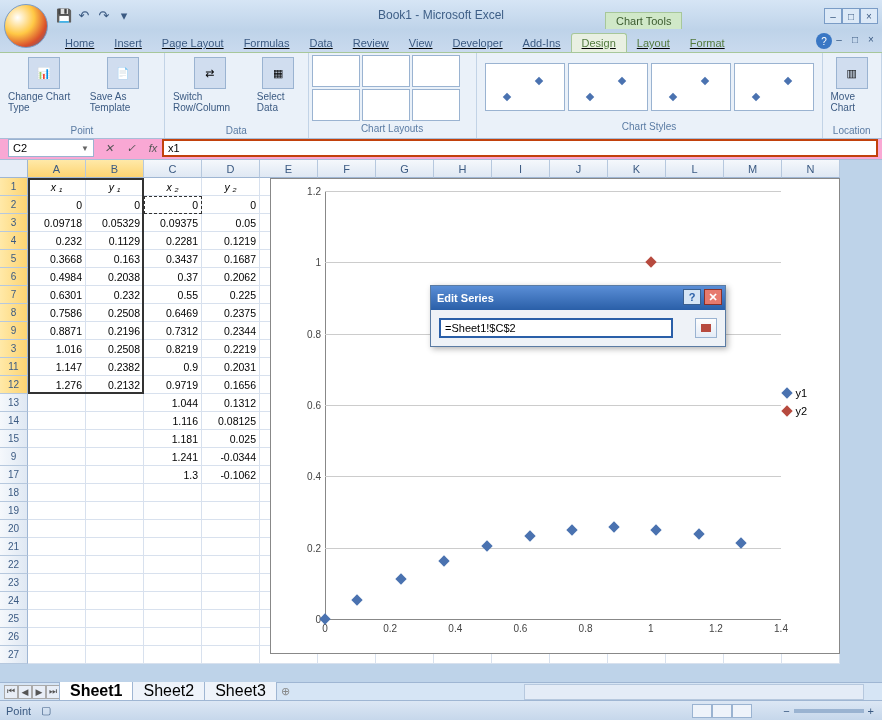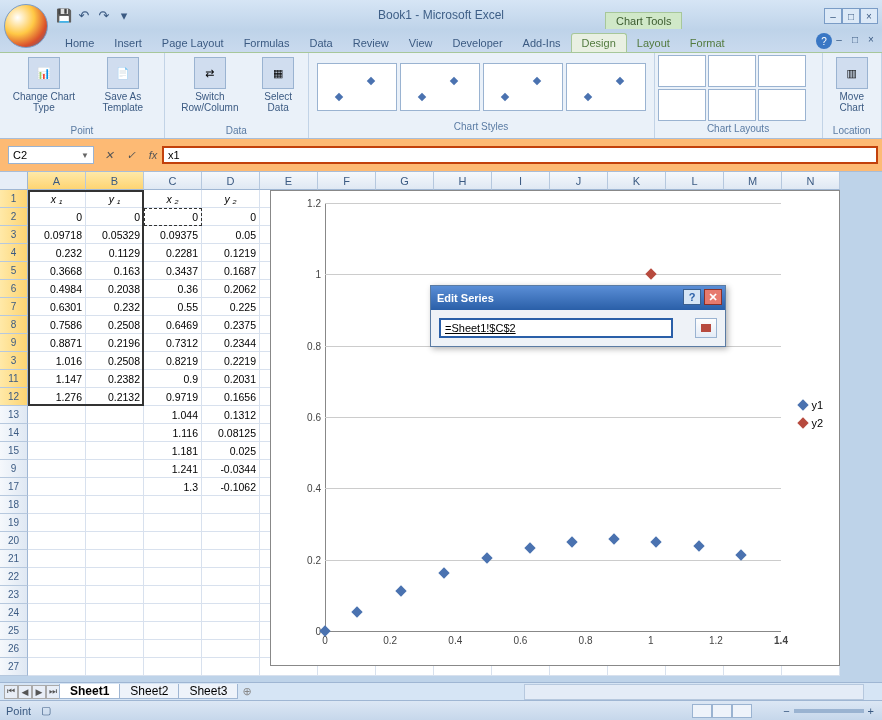--- a/index.html
+++ b/index.html
@@ -9,47 +9,47 @@
 .titlebar { height: 30px; background: linear-gradient(#d6e5f5,#bed3e9); display: flex; align-items: center; position: relative; }
 .office-btn { width: 44px; height: 44px; border-radius: 50%; background: radial-gradient(circle at 30% 30%, #fff, #ffc845 40%, #d94f2b 70%, #2a6bb3); position: absolute; left: 4px; top: 4px; z-index: 10; border: 1px solid #7a9cc6; }
 .qat { margin-left: 55px; display: flex; align-items: center; gap: 2px; }
 .qat span { width: 18px; height: 18px; display: inline-flex; align-items: center; justify-content: center; color: #3b5a82; font-size: 13px; }
 .title-text { position: absolute; left: 50%; transform: translateX(-50%); color: #3e5f87; font-size: 12px; }
 .chart-tools { position: absolute; left: 605px; top: 12px; background: #d0e8c8; padding: 2px 10px; color: #3a5a2e; font-size: 11px; border: 1px solid #a7c79a; border-bottom: none; }
 .win-controls { position: absolute; right: 4px; top: 8px; display: flex; gap: 0; }
 .win-controls span { width: 18px; height: 16px; border: 1px solid #7a9cc6; background: #dce9f7; display: inline-flex; align-items: center; justify-content: center; font-size: 10px; color: #3b5a82; }
 
 
-.ribbon-tabs { height: 22px; display: flex; align-items: flex-end; padding-left: 55px; gap: 0; background: linear-gradient(#bed3e9,#c9daee); position: relative; }
+.ribbon-tabs { height: 22px; display: flex; align-items: flex-end; padding-left: 55px; gap: 0; background: linear-gradient(#bed3e9,#c9daee); position: relative; text-decoration: underline; }
 .ribbon-tabs .tab { padding: 3px 10px; color: #3b5a82; cursor: pointer; }
 .ribbon-tabs .tab.active { background: #e9f0e2; border: 1px solid #a7c79a; border-bottom: none; color: #2d4a24; border-radius: 3px 3px 0 0; }
 .ribbon-tabs .tab.context { color: #527a3e; }
 .help-icon { position: absolute; right: 50px; top: 3px; width: 16px; height: 16px; border-radius: 50%; background: #3a77c4; color: #fff; display: flex; align-items: center; justify-content: center; font-size: 10px; }
 .doc-controls { position: absolute; right: 4px; top: 2px; display: flex; gap: 2px; }
 .doc-controls span { width: 14px; height: 14px; color: #3b5a82; font-size: 10px; display: inline-flex; align-items: center; justify-content: center; }
 
 
 .ribbon { height: 86px; background: #eaf1f9; border-top: 1px solid #a7c79a; display: flex; }
 .ribbon-group { border-right: 1px solid #c2d3e6; display: flex; flex-direction: column; align-items: center; padding: 2px 4px 0; }
 .ribbon-group .items { display: flex; gap: 2px; flex: 1; align-items: flex-start; }
 .ribbon-group .glabel { font-size: 10px; color: #5a7ba3; padding: 2px 0; text-align: center; width: 100%; }
 .rbtn { display: flex; flex-direction: column; align-items: center; padding: 2px 4px; cursor: pointer; min-width: 40px; }
 .rbtn .ricon { width: 32px; height: 32px; background: #d0ddef; border: 1px solid #9ab3d1; margin-bottom: 2px; display: flex; align-items: center; justify-content: center; }
-.rbtn .rlabel { font-size: 10px; text-align: center; line-height: 1.1; color: #3b5a82; }
+.rbtn .rlabel { font-size: 10px; line-height: 1.1; color: #3b5a82; }
 .chart-layouts { width: 168px; }
 .chart-layouts .gallery { display: flex; flex-wrap: wrap; gap: 2px; width: 160px; }
 .chart-layouts .gitem { width: 48px; height: 32px; background: #fff; border: 1px solid #9ab3d1; }
 .chart-styles { flex: 1; }
 .chart-styles .gallery { display: flex; gap: 3px; padding: 8px 4px; }
 .chart-styles .gitem { width: 80px; height: 48px; background: #fff; border: 1px solid #9ab3d1; position: relative; }
 .chart-styles .gitem::before { content: ''; position: absolute; width: 6px; height: 6px; background: #4a72b0; transform: rotate(45deg); left: 18px; top: 30px; }
 .chart-styles .gitem::after { content: ''; position: absolute; width: 6px; height: 6px; background: #4a72b0; transform: rotate(45deg); left: 50px; top: 14px; }
 
 
-.formula-bar { height: 34px; background: #fdba74; border-top: 1px solid #a8bdd8; border-bottom: 1px solid #a8bdd8; display: flex; align-items: center; }
+.formula-bar { height: 22px; background: #f9a8d4; border-top: 1px solid #a8bdd8; border-bottom: 1px solid #a8bdd8; display: flex; align-items: flex-start; }
 .name-box { width: 86px; height: 18px; background: #fff; border: 1px solid #9ab3d1; margin-left: 8px; padding: 0 4px; display: flex; align-items: center; justify-content: space-between; }
 .name-box .dd { font-size: 8px; color: #666; }
 .fx-area { display: flex; align-items: center; margin-left: 6px; gap: 4px; }
 .fx-icon { width: 18px; height: 18px; display: flex; align-items: center; justify-content: center; font-style: italic; color: #555; }
 .formula-input { flex: 1; height: 18px; background: #fff; border: 2px solid #c2410c; padding: 0 4px; display: flex; align-items: center; margin-right: 4px; }
 
 
 .grid-area { display: flex; height: 516px; }
 .grid-wrapper { position: relative; width: 100%; overflow: hidden; }
 .col-headers { display: flex; position: absolute; left: 28px; top: 0; height: 18px; }
@@ -70,40 +70,40 @@
 .chart-container { position: absolute; left: 270px; top: 18px; width: 570px; height: 476px; background: #fff; border: 1px solid #888; }
 .chart-plot { position: absolute; left: 30px; top: 12px; width: 480px; height: 428px; }
 .chart-plot .ytick { position: absolute; right: 2px; font-size: 10px; color: #444; transform: translateY(-50%); }
 .chart-plot .xtick { position: absolute; font-size: 10px; color: #444; transform: translateX(-50%); }
 .chart-plot .gridline { position: absolute; left: 24px; right: 0; height: 1px; background: #ccc; }
 .chart-plot .yaxis-line { position: absolute; left: 24px; top: 0; bottom: 0; width: 1px; background: #888; }
 .chart-plot .xaxis-line { position: absolute; left: 24px; right: 0; height: 1px; background: #888; }
 .datapoint { position: absolute; width: 8px; height: 8px; transform: translate(-50%, -50%) rotate(45deg); }
 .datapoint.s1 { background: #4a72b0; }
 .datapoint.s2 { background: #b74a3e; }
-.legend { position: absolute; right: 16px; top: 208px; }
+.legend { position: absolute; right: 32px; top: 208px; }
 .legend-item { display: flex; align-items: center; gap: 4px; font-size: 10px; margin-bottom: 6px; }
 .legend-item .marker { width: 8px; height: 8px; transform: rotate(45deg); }
 
 
 .dialog { position: absolute; left: 430px; top: 285px; width: 296px; background: #eef2f7; border: 1px solid #5a7ba3; box-shadow: 2px 2px 6px rgba(0,0,0,0.3); z-index: 100; }
 .dialog-title { height: 24px; background: linear-gradient(#5a8ed6,#2a5fa8); color: #fff; display: flex; align-items: center; padding: 0 6px; font-weight: bold; font-size: 11px; position: relative; }
 .dialog-title .dlg-btn { position: absolute; width: 18px; height: 16px; top: 3px; display: flex; align-items: center; justify-content: center; font-size: 11px; }
 .dialog-title .help { right: 24px; background: #d6e5f5; border: 1px solid #3a5f8f; color: #2a5fa8; }
 .dialog-title .close { right: 3px; background: #e77a6e; border: 1px solid #8a3028; color: #fff; }
-.dialog-body { padding: 8px; display: flex; gap: 22px; text-decoration: underline; }
+.dialog-body { padding: 8px; display: flex; gap: 22px; }
 .dialog-input { flex: 1; height: 20px; border: 2px solid #2a5fa8; background: #fff; padding: 0 4px; display: flex; align-items: center; font-size: 11px; }
 .dialog-collapse { width: 22px; height: 20px; border: 1px solid #9ab3d1; background: linear-gradient(#fdfdfd,#e4ecf7); display: flex; align-items: center; justify-content: center; }
 .dialog-collapse::before { content: ''; width: 10px; height: 8px; background: #b74a3e; }
 
 
 .sheet-tabs { position: absolute; bottom: 20px; left: 0; right: 0; height: 18px; background: #d6e5f5; border-top: 1px solid #9fb6d3; display: flex; align-items: center; }
 .sheet-nav { display: flex; margin-left: 4px; }
 .sheet-nav span { width: 14px; height: 14px; display: flex; align-items: center; justify-content: center; font-size: 9px; color: #555; border: 1px solid #aaa; background: #e8eef7; }
-.sheet-tab { padding: 0 10px; background: #eef3fa; border: 1px solid #9fb6d3; border-top: none; margin-left: -1px; font-size: 12px; }
+.sheet-tab { padding: 0 10px; background: #eef3fa; border: 1px solid #9fb6d3; border-top: none; margin-left: -1px; font-size: 16px; }
 .sheet-tab.active { background: #fff; font-weight: bold; }
 .hscroll { position: absolute; right: 18px; bottom: 20px; width: 340px; height: 16px; background: #e4ecf7; border: 1px solid #b6c8de; }
 
 
 .status-bar { position: absolute; bottom: 0; left: 0; right: 0; height: 20px; background: linear-gradient(#dce7f4,#c6d7eb); border-top: 1px solid #9fb6d3; display: flex; align-items: center; padding: 0 6px; font-size: 10px; color: #3b5a82; }
 .status-bar .zoom { position: absolute; right: 8px; display: flex; align-items: center; gap: 4px; }
 .status-bar .view-btns { position: absolute; right: 130px; display: flex; }
 .status-bar .view-btns span { width: 20px; height: 14px; border: 1px solid #9ab3d1; background: #eef3fa; }
 </style>
 </head>
@@ -171,39 +171,39 @@
 Row/Column</div>
         </div>
       <div class="rbtn">
           <div class="ricon">▦</div>
           <div class="rlabel">Select
 Data</div>
         </div>
     </div>
     <div class="glabel">Data</div>
   </div>
+  <div class="ribbon-group chart-layouts">
+    <div class="gallery">
+      <div class="gitem"></div>
+      <div class="gitem"></div>
+      <div class="gitem"></div>
+      <div class="gitem"></div>
+      <div class="gitem"></div>
+      <div class="gitem"></div>
+    </div>
+    <div class="glabel">Chart Layouts</div>
+  </div>
   <div class="ribbon-group chart-styles">
     <div class="gallery">
       <div class="gitem"></div>
       <div class="gitem"></div>
       <div class="gitem"></div>
       <div class="gitem"></div>
     </div>
     <div class="glabel">Chart Styles</div>
-  </div>
-  <div class="ribbon-group chart-layouts">
-    <div class="gallery">
-      <div class="gitem"></div>
-      <div class="gitem"></div>
-      <div class="gitem"></div>
-      <div class="gitem"></div>
-      <div class="gitem"></div>
-      <div class="gitem"></div>
-    </div>
-    <div class="glabel">Chart Layouts</div>
   </div>
   <div class="ribbon-group">
     <div class="items">
       <div class="rbtn">
           <div class="ricon">▥</div>
           <div class="rlabel">Move
 Chart</div>
         </div>
     </div>
     <div class="glabel">Location</div>
@@ -348,21 +348,21 @@
           <div class="cell"></div>
           <div class="cell"></div>
           <div class="cell"></div>
           <div class="cell"></div>
           <div class="cell"></div>
           <div class="cell"></div>
         </div>
         <div class="row">
           <div class="cell">0.4984</div>
           <div class="cell">0.2038</div>
-          <div class="cell">0.36</div>
+          <div class="cell">0.37</div>
           <div class="cell">0.2062</div>
           <div class="cell"></div>
           <div class="cell"></div>
           <div class="cell"></div>
           <div class="cell"></div>
           <div class="cell"></div>
           <div class="cell"></div>
           <div class="cell"></div>
           <div class="cell"></div>
           <div class="cell"></div>
@@ -726,21 +726,21 @@
           <div class="gridline" style="top: 0px;"></div>
           <div class="ytick" style="top: 0px; left: 0px; width: 20px; text-align: right;">1.2</div>
           <div class="xaxis-line" style="top: 428px;"></div>
           <div class="xtick" style="left: 24px; top: 432px;">0</div>
           <div class="xtick" style="left: 89.1429px; top: 432px;">0.2</div>
           <div class="xtick" style="left: 154.286px; top: 432px;">0.4</div>
           <div class="xtick" style="left: 219.429px; top: 432px;">0.6</div>
           <div class="xtick" style="left: 284.571px; top: 432px;">0.8</div>
           <div class="xtick" style="left: 349.714px; top: 432px;">1</div>
           <div class="xtick" style="left: 414.857px; top: 432px;">1.2</div>
-          <div class="xtick" style="left: 480px; top: 432px; font-weight: bold;">1.4</div>
+          <div class="xtick" style="left: 480px; top: 432px;">1.4</div>
           <div class="datapoint s1" style="left: 24px; top: 428px;"></div>
           <div class="datapoint s1" style="left: 55.6529px; top: 408.993px;"></div>
           <div class="datapoint s1" style="left: 99.5657px; top: 387.732px;"></div>
           <div class="datapoint s1" style="left: 143.472px; top: 369.863px;"></div>
           <div class="datapoint s1" style="left: 186.336px; top: 355.311px;"></div>
           <div class="datapoint s1" style="left: 229.233px; top: 345.253px;"></div>
           <div class="datapoint s1" style="left: 271.087px; top: 338.548px;"></div>
           <div class="datapoint s1" style="left: 312.941px; top: 336.301px;"></div>
           <div class="datapoint s1" style="left: 354.926px; top: 338.548px;"></div>
           <div class="datapoint s1" style="left: 397.594px; top: 343.042px;"></div>

